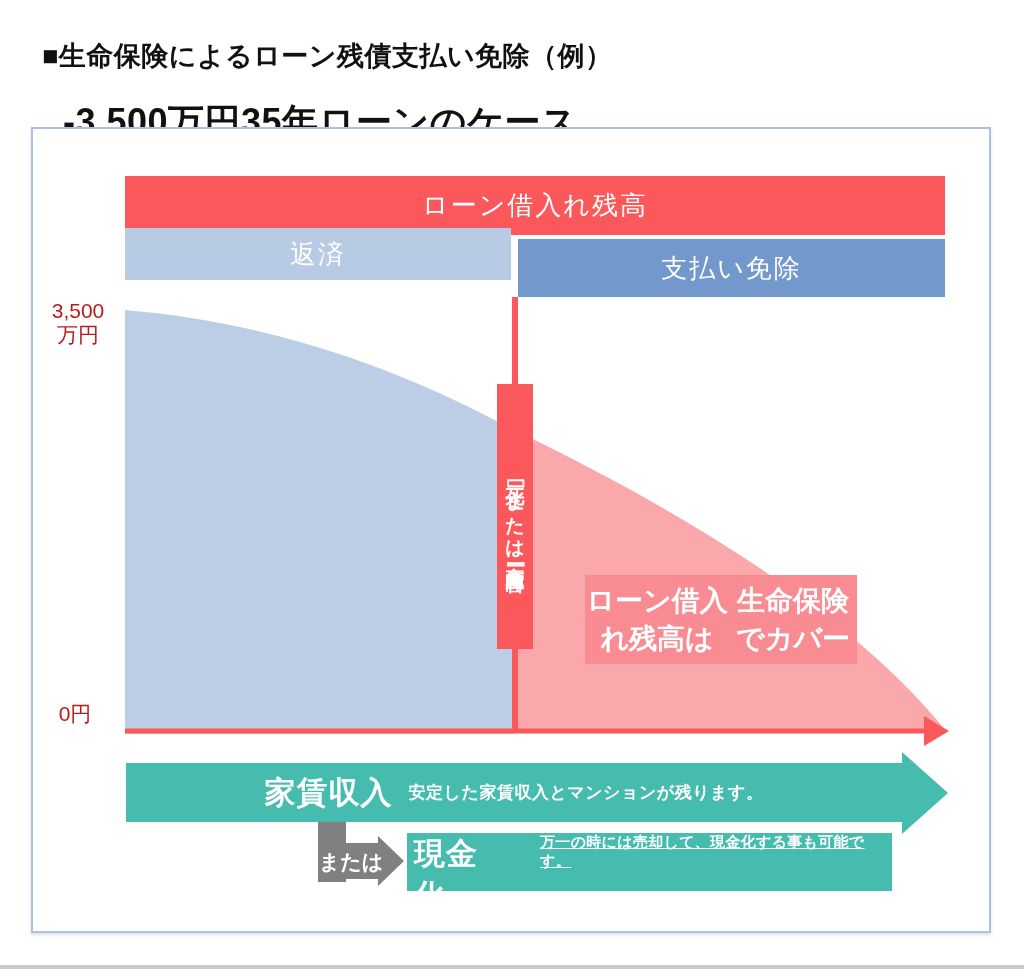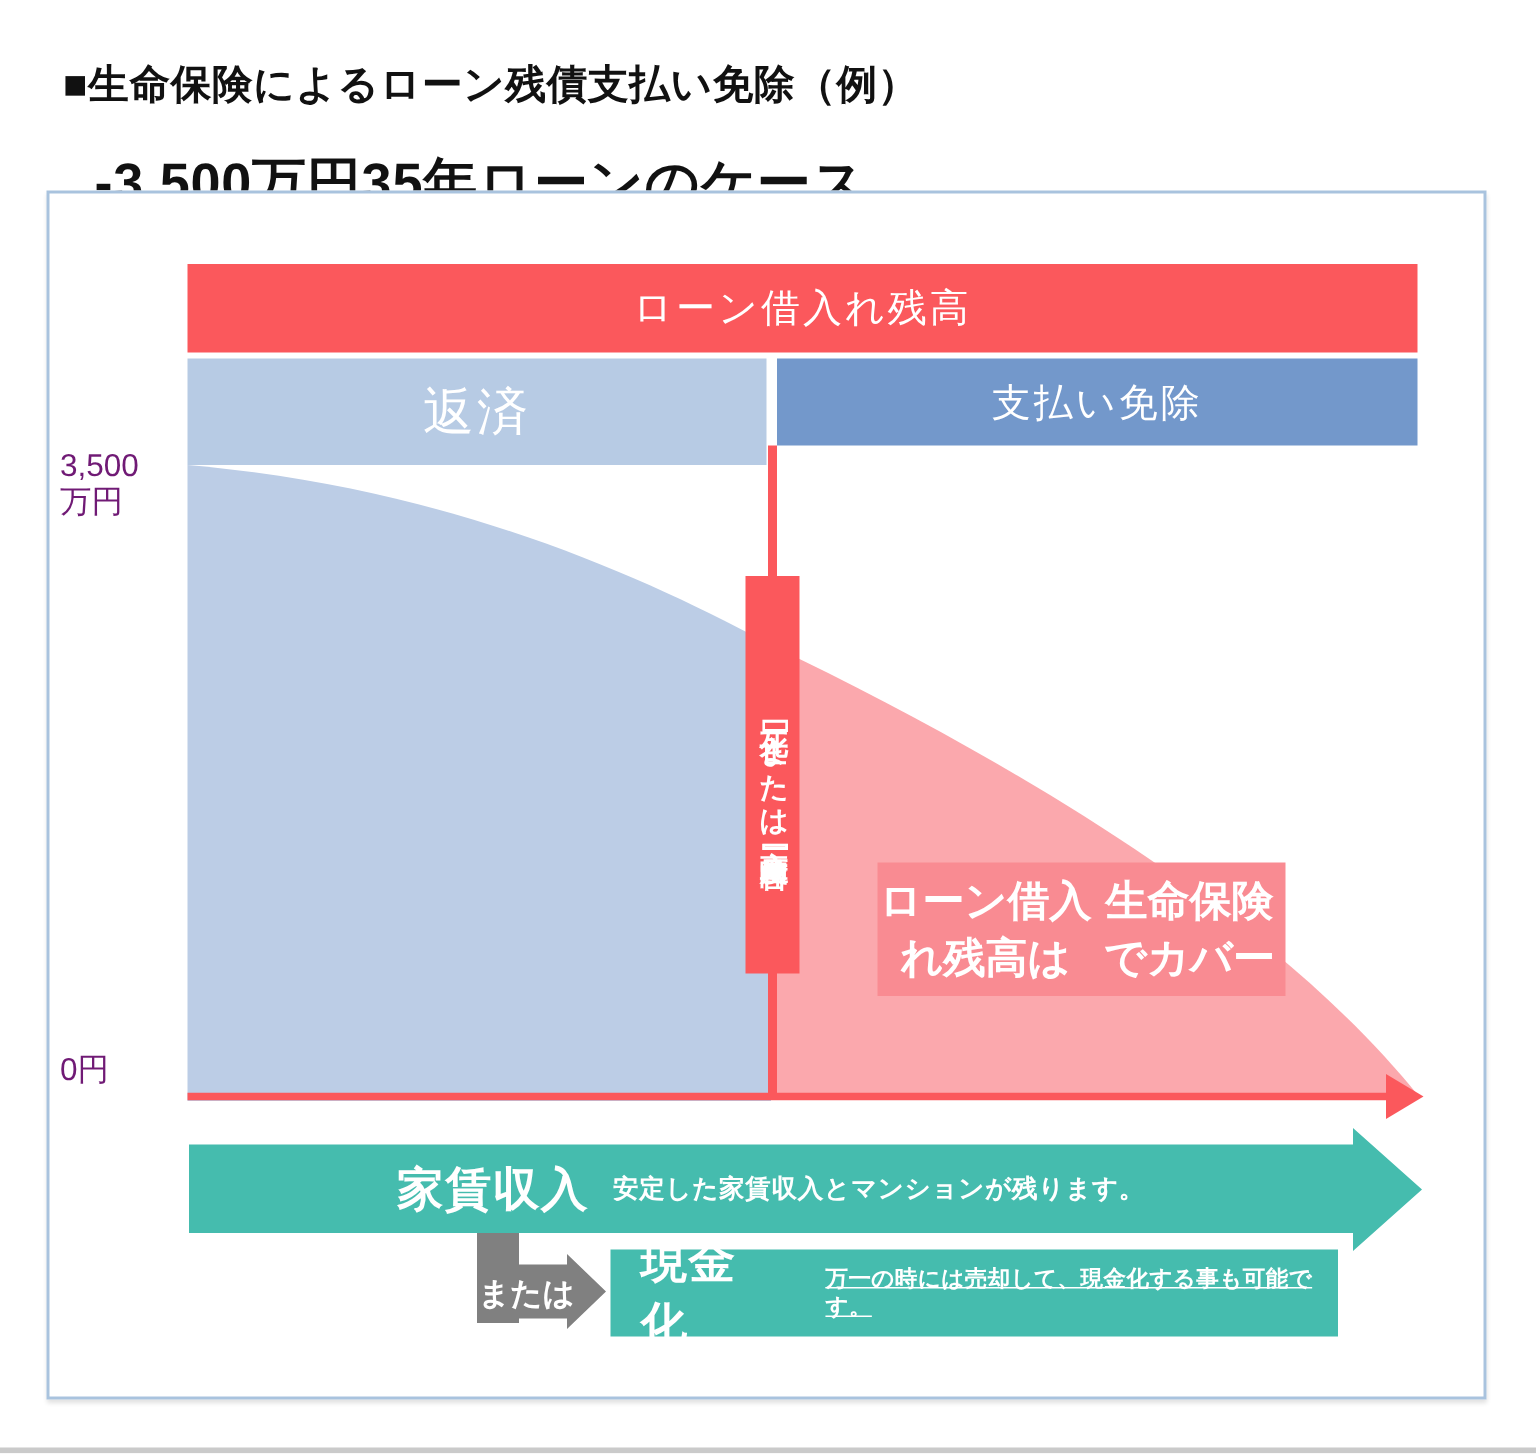--- a/index.html
+++ b/index.html
@@ -12,23 +12,23 @@
   .title-block h2{margin:24px 0 0 33px;font-size:36px;font-weight:700;letter-spacing:0.5px;}
   .panel{
     position:absolute;left:31px;top:127px;width:960px;height:806px;
     background:#ffffff;border:2px solid #A9C3DE;box-sizing:border-box;
     box-shadow:0 2px 3px rgba(0,0,0,0.12);
   }
   .chart-svg{position:absolute;left:0;top:0;width:1024px;height:969px;z-index:1;pointer-events:none;}
   .overlay{position:absolute;z-index:2;box-sizing:border-box;}
   .banner{display:flex;align-items:center;justify-content:center;color:#fff;font-weight:400;}
   .banner-red{left:125px;top:176px;width:820px;height:59px;background:#FB585C;font-size:26px;letter-spacing:2px;}
-  .banner-repay{left:125px;top:239px;width:386px;height:71px;background:#B7CBE4;font-size:34px;letter-spacing:2px;}
+  .banner-repay{left:125px;top:228px;width:386px;height:52px;background:#B7CBE4;font-size:26px;letter-spacing:2px;}
   .banner-exempt{left:518px;top:239px;width:427px;height:58px;background:#7398CB;font-size:26px;letter-spacing:2px;}
-  .ylabel{color:#701a75;font-size:21px;text-align:left;line-height:24px;}
+  .ylabel{color:#b91c1c;font-size:21px;text-align:center;line-height:24px;}
   .ylabel-max{left:40px;top:299px;width:76px;}
   .ylabel-min{left:40px;top:702px;width:70px;}
   .event-box{
     left:497px;top:384px;width:36px;height:265px;background:#FB585C;color:#fff;
     display:flex;align-items:center;justify-content:center;
     writing-mode:vertical-rl;font-size:19px;font-weight:700;letter-spacing:2px;
   }
   .coverage-box{
     left:585px;top:575px;width:272px;height:89px;background:#F98B92;color:#fff;
     display:flex;flex-direction:row;align-items:center;justify-content:center;
@@ -38,21 +38,21 @@
     left:126px;top:763px;width:776px;height:59px;color:#fff;
     display:flex;align-items:center;justify-content:center;gap:16px;
   }
   .rent-band .big{font-size:31px;font-weight:700;letter-spacing:1px;}
   .rent-band .small{font-size:17px;font-weight:700;letter-spacing:0.5px;}
   .or-label{
     left:318px;top:848px;width:66px;color:#fff;font-size:21px;font-weight:700;text-align:center;
   }
   .cash-box{
     left:407px;top:833px;width:485px;height:58px;background:#45BCAE;color:#fff;
-    display:flex;align-items:center;padding-left:20px;gap:31px;
+    display:flex;align-items:flex-start;padding-left:7px;gap:31px;
   }
   .cash-box .big{font-size:31px;font-weight:700;letter-spacing:1px;}
   .cash-box .small{font-size:15px;font-weight:700;letter-spacing:0.3px;text-decoration:underline;}
   .bottom-strip{position:absolute;left:0;top:965px;width:1024px;height:4px;background:#CACACA;}
 </style>
 </head>
 <body>
 
 <div class="page">
 

